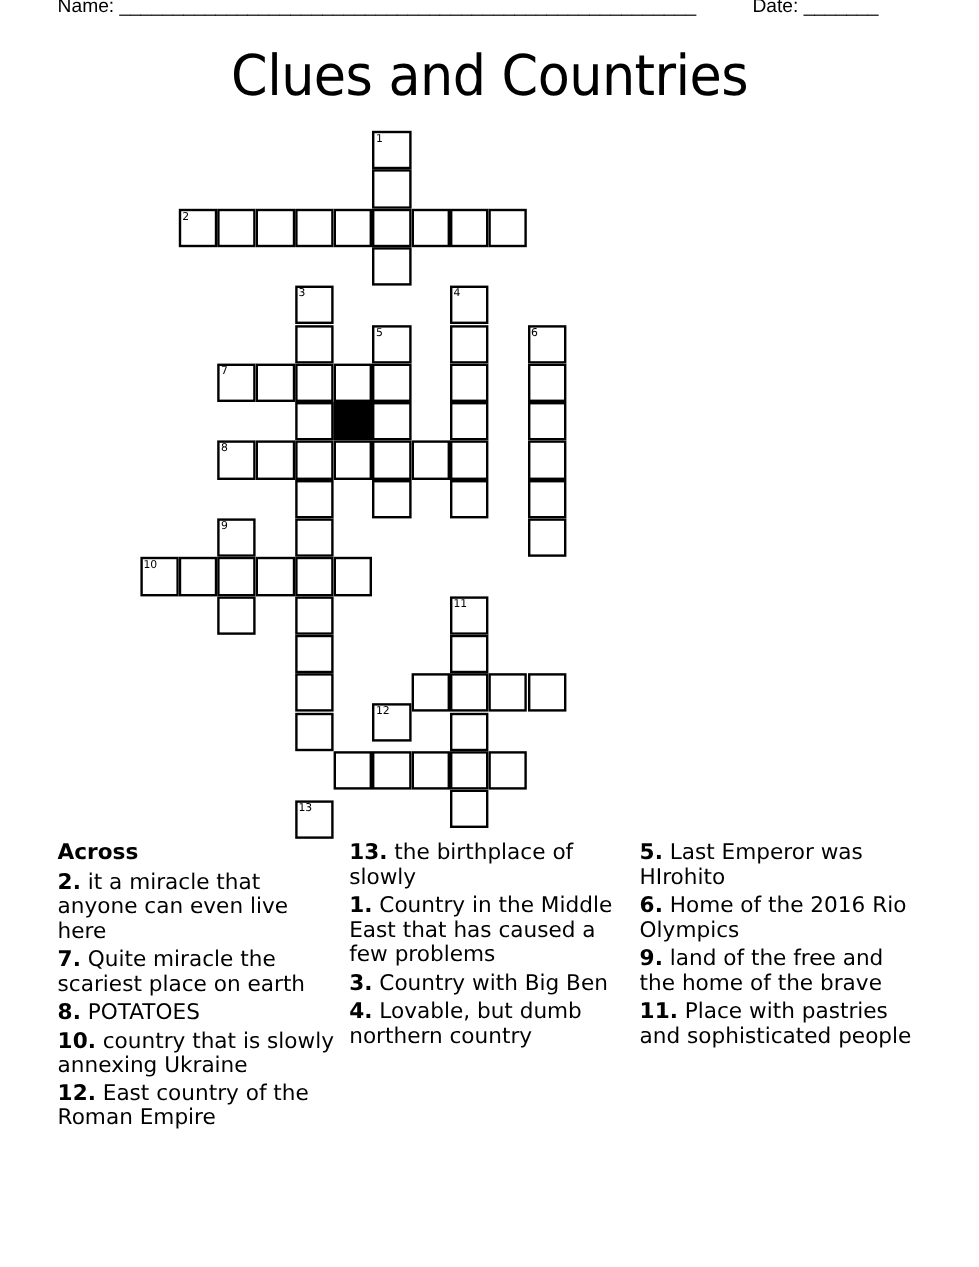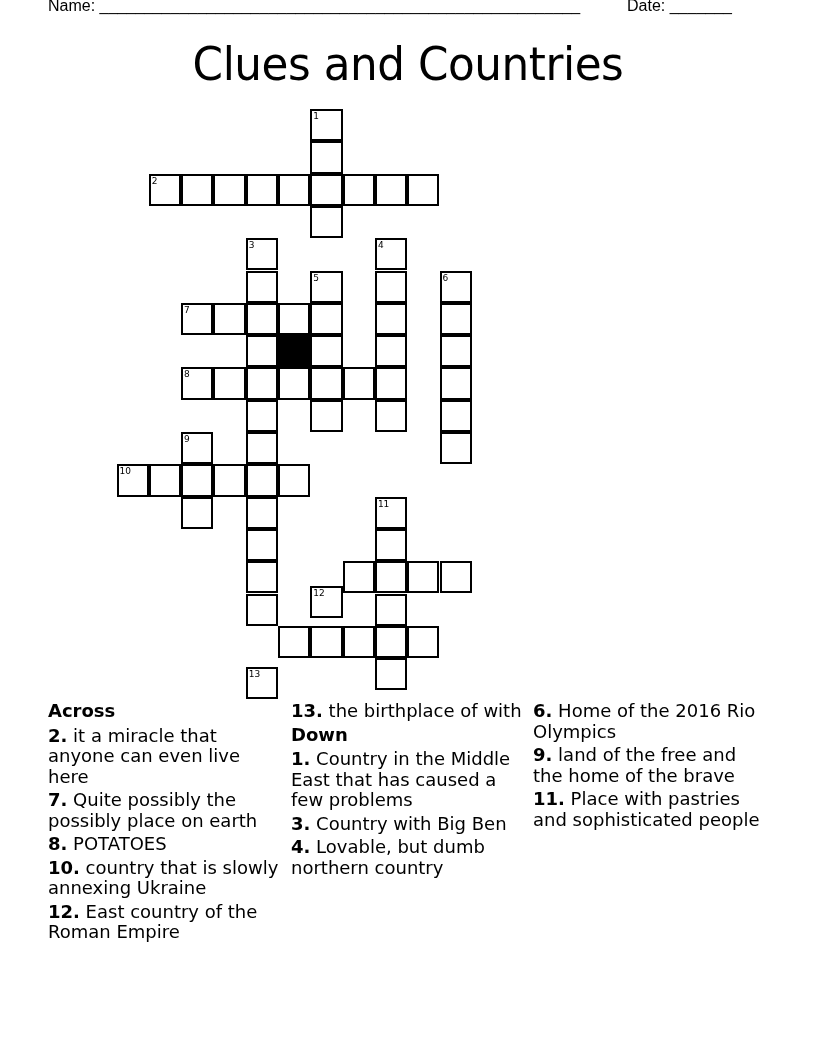--- a/index.html
+++ b/index.html
@@ -128,30 +128,30 @@
     <div class="cell" style="left: 343.6px; top: 626.8px;"></div>
     <div class="cell" style="left: 375.9px; top: 626.8px;"></div>
     <div class="cell" style="left: 408.2px; top: 626.8px;"></div>
     <div class="cell" style="left: 375.9px; top: 659.1px;"></div>
   </div>
 
 <div class="clues">
   <div class="col col1">
     <div class="heading">Across</div>
     <div class="clue"><span class="n">2.</span><span> it a miracle that anyone can even live here</span></div>
-    <div class="clue"><span class="n">7.</span><span> Quite possibly the possibly place on earth</span></div>
+    <div class="clue"><span class="n">7.</span><span> Quite miracle the scariest place on earth</span></div>
     <div class="clue"><span class="n">8.</span><span> POTATOES</span></div>
     <div class="clue"><span class="n">10.</span><span> country that is slowly annexing Ukraine</span></div>
     <div class="clue"><span class="n">12.</span><span> East country of the Roman Empire</span></div>
   </div>
   <div class="col col2">
-    <div class="clue"><span class="n">13.</span><span> the birthplace of with</span></div>
-    <div class="heading">Down</div>
+    <div class="clue"><span class="n">13.</span><span> the birthplace of slowly</span></div>
     <div class="clue"><span class="n">1.</span><span> Country in the Middle East that has caused a few problems</span></div>
     <div class="clue"><span class="n">3.</span><span> Country with Big Ben</span></div>
     <div class="clue"><span class="n">4.</span><span> Lovable, but dumb northern country</span></div>
   </div>
   <div class="col col3">
+    <div class="clue"><span class="n">5.</span><span> Last Emperor was HIrohito</span></div>
     <div class="clue"><span class="n">6.</span><span> Home of the 2016 Rio Olympics</span></div>
     <div class="clue"><span class="n">9.</span><span> land of the free and the home of the brave</span></div>
     <div class="clue"><span class="n">11.</span><span> Place with pastries and sophisticated people</span></div>
   </div>
 </div>
 
 </body></html>

